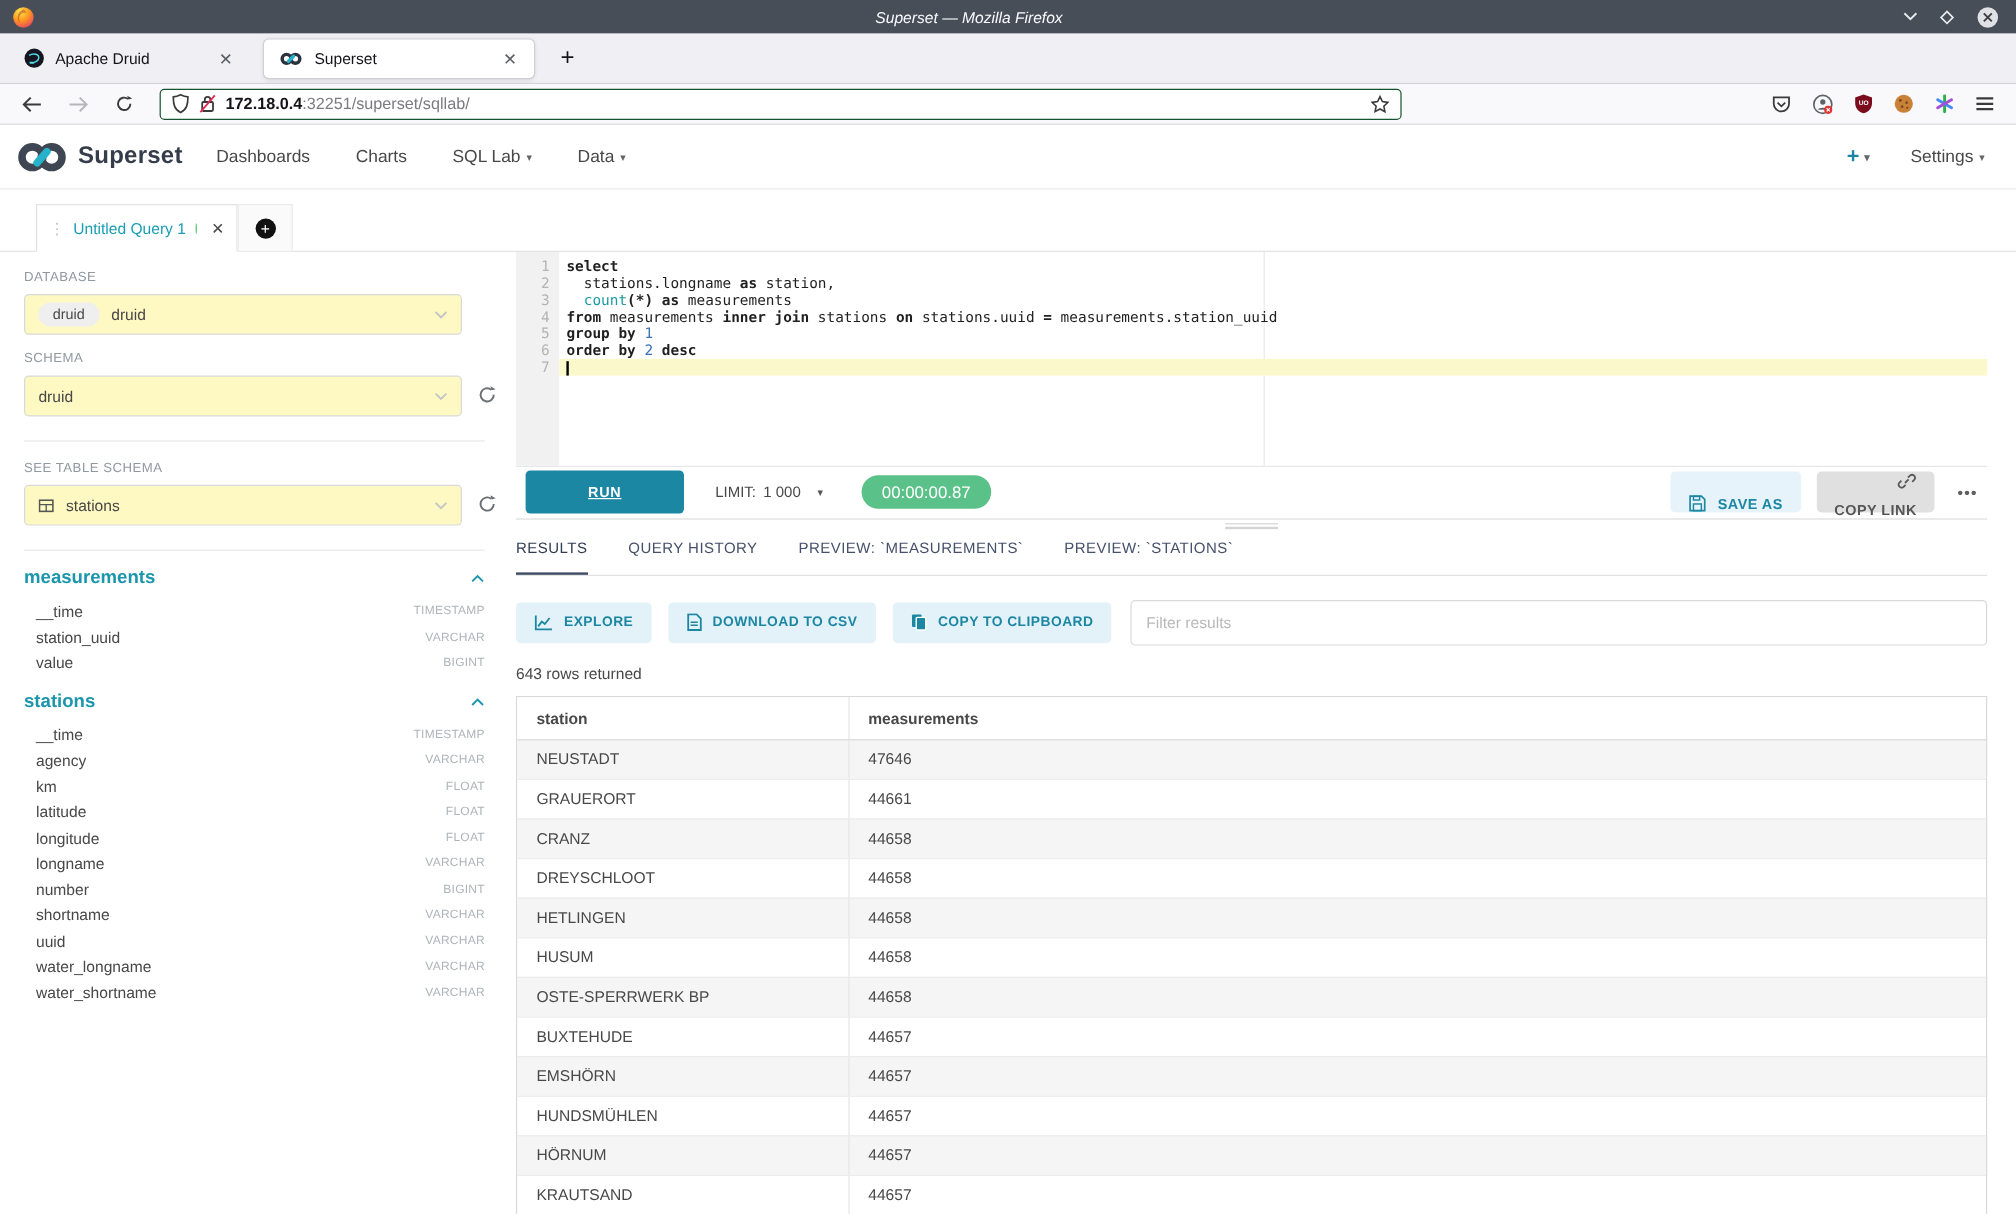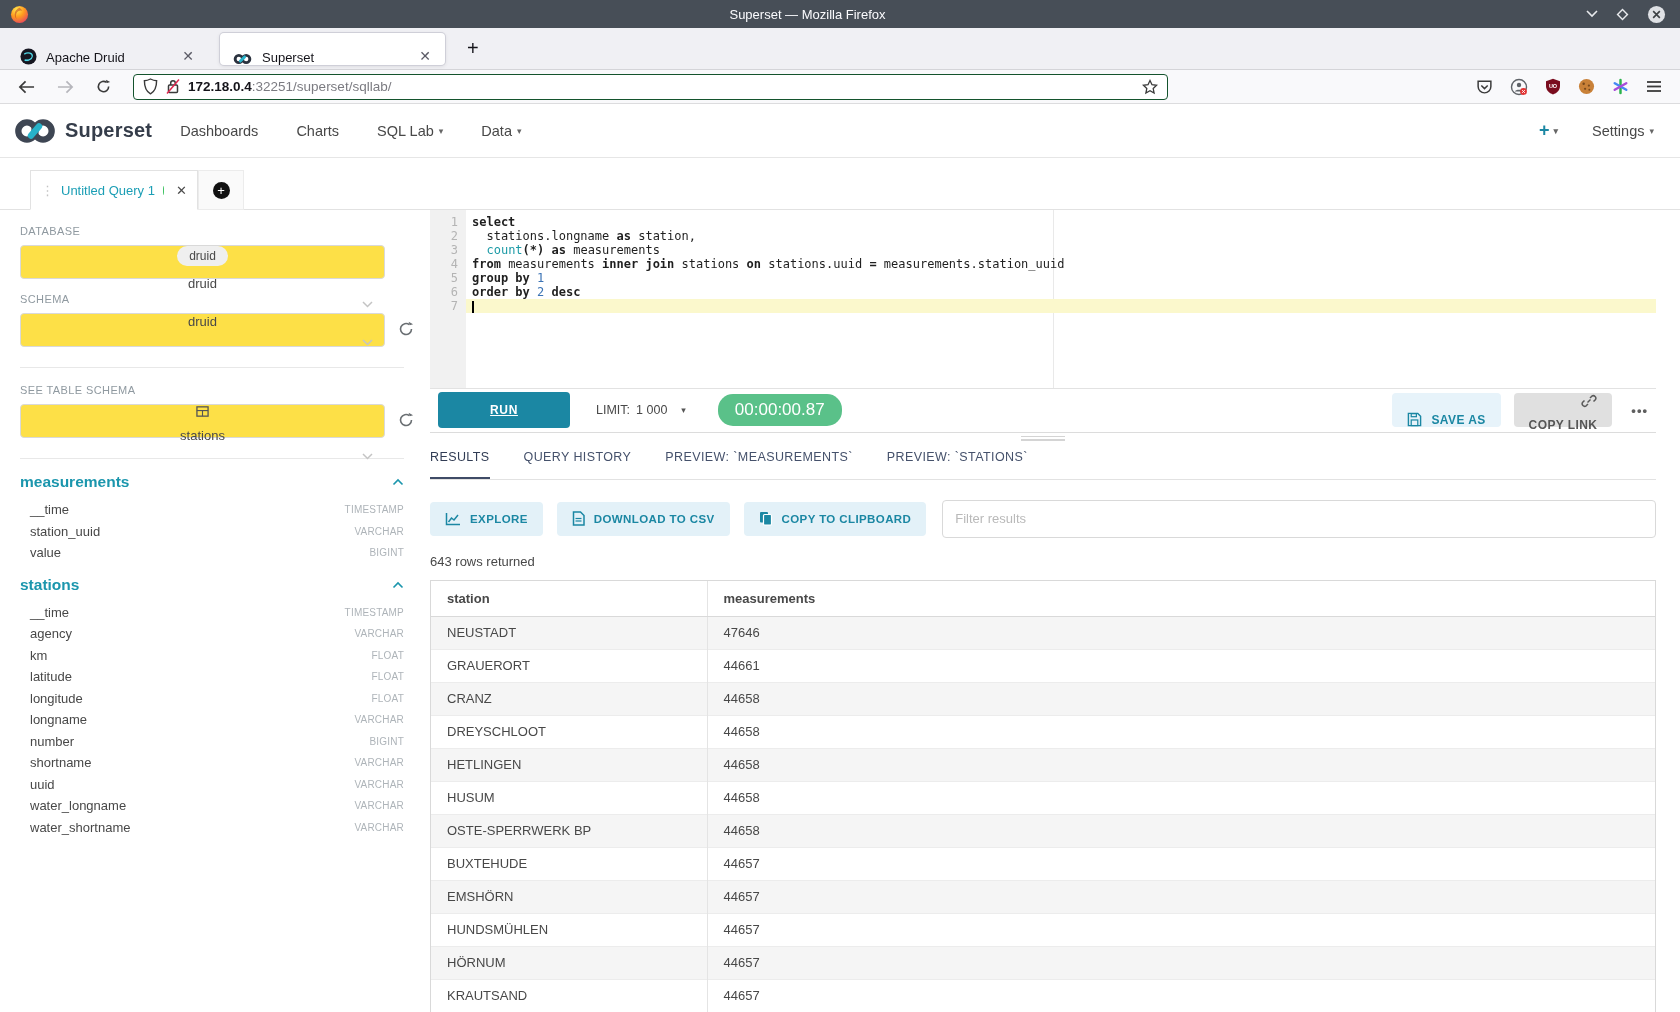--- a/index.html
+++ b/index.html
@@ -1,26 +1,26 @@
 <!DOCTYPE html>
 <html><head>
 <meta charset="utf-8">
 <style>
   * { margin:0; padding:0; box-sizing:border-box; }
   html,body { width:1680px; height:1012px; overflow:hidden; background:#fff;
               font-family:"Liberation Sans", sans-serif; }
 
   
-  .titlebar { height:28px; background:#474e57; display:flex; align-items:center; padding:0 10px; }
+  .titlebar { height:28px; background:#474e57; display:flex; align-items:center; padding:0 10px;font-style:italic; }
   .titlebar .ff-logo { width:19px; height:19px; }
   .titlebar .win-title { flex:1; text-align:center; color:#fbfbfe; font-size:13px; }
   .win-controls { display:flex; align-items:center; gap:18px; padding-right:4px; }
 
   .tabstrip { height:42px; background:#f0f0f4; border-bottom:1px solid #d4d4d8; display:flex; align-items:center; padding:0 8px; }
-  .btab { height:32px; display:flex; align-items:flex-end; gap:9px; padding:0 12px; border-radius:4px; font-size:13px; color:#15141a; }
+  .btab { height:32px; display:flex; align-items:center; gap:9px; padding:0 12px; border-radius:4px; font-size:13px; color:#15141a; }
   .btab.inactive { width:200px; }
   .btab.active { width:225px; background:#fff; box-shadow:0 0 0 1px #cfcfd8, 0 1px 4px rgba(0,0,0,.12); margin-left:12px; }
   .btab .tab-label { flex:1; white-space:nowrap; overflow:hidden; }
   .tab-close { color:#5b5b66; font-size:14px; line-height:1; padding:2px; }
   .newtab-btn { font-size:20px; color:#15141a; margin-left:16px; padding:0 6px; }
 
   .urlrow { height:34px; background:#f9f9fb; border-bottom:1px solid #dcdcde; display:flex; align-items:center; padding:0 12px; }
   .navbtns { display:flex; align-items:center; gap:22px; margin-left:6px; }
   .urlbar { width:1035px; height:26px; margin-left:22px; background:#fff; border:1px solid #14532d; border-radius:4px;
             display:flex; align-items:center; padding:0 9px; gap:8px; }
@@ -53,22 +53,22 @@
   .qtab-add-glyph { width:17px; height:17px; border-radius:50%; background:#111; color:#fff; font-size:13px;
                     display:flex; align-items:center; justify-content:center; line-height:1; }
 
   
   .content { display:flex; height:802px; overflow:hidden; }
 
   .sidebar { width:430px; padding:15px 0 0 20px; flex:none; }
   .side-label { font-size:11px; color:#8f99a0; letter-spacing:.4px; margin-bottom:8px; }
   .side-label + .side-label, .mt14 { margin-top:14px; }
   .select-row { position:relative; width:412px; }
-  .side-select { width:365px; height:34px; border:1px solid #d9d9d9; border-radius:4px; background:#fde047;
-                 display:flex; align-items:center; gap:10px; padding:0 11px;flex-direction:column; }
+  .side-select { width:365px; height:34px; border:1px solid #d9d9d9; border-radius:4px; background:#fef9c3;
+                 display:flex; align-items:center; gap:10px; padding:0 11px; }
   .sel-text { font-size:13px; color:#484848; flex:1; }
   .sel-chevron { margin-left:auto; }
   .side-select .sel-text { flex:1; }
   .db-pill { background:#efefef; border-radius:10px; font-size:12px; color:#484848; padding:3px 12px; }
   .refresh-btn { position:absolute; right:18px; top:8px; }
   .side-divider { width:384px; height:1px; background:#e8e8e8; margin:20px 0 16px; }
   .schema-section { width:384px; margin-bottom:12px; }
   .schema-head { display:flex; align-items:center; justify-content:space-between; margin-bottom:8px; }
   .schema-title { color:#1b96ad; font-size:15.5px; font-weight:bold; }
   .col-row { height:21.5px; display:flex; align-items:center; justify-content:space-between; padding-left:10px; }
@@ -91,21 +91,21 @@
   .tok-num { color:#3b73b5; }
   .cursor { display:inline-block; width:1.5px; height:12px; background:#000; vertical-align:middle; }
 
   
   .sql-toolbar { height:48px; border-top:1px solid #e2e2e2; border-bottom:1px solid #dcdcdc;
                  display:flex; align-items:center; padding:0 2px 0 8px; }
   .run-btn { width:132px; height:36px; background:#1b87a3; color:#fff; font-weight:bold; font-size:12px;
              letter-spacing:.6px; border:none; border-radius:4px;text-decoration:underline; }
   .limit-group { margin-left:26px; display:flex; align-items:center; gap:6px; font-size:12.5px; color:#484848; }
   .limit-caret { font-size:9px; color:#555; margin-left:8px; }
-  .timer-pill { margin-left:32px; background:#5ac189; color:#fff; font-size:17px; padding:6px 17px; border-radius:15px; }
+  .timer-pill { margin-left:32px; background:#5ac189; color:#fff; font-size:14px; padding:6px 17px; border-radius:15px; }
   .toolbar-right { margin-left:auto; display:flex; align-items:center; gap:13px; }
   .tb-btn { height:34px; display:flex; align-items:flex-end; gap:9px; padding:0 15px; border:none; border-radius:4px;
             font-size:12px; font-weight:bold; letter-spacing:.4px; }
   .saveas-btn { background:#e7f3fa; color:#1b87a3; }
   .copylink-btn { background:#e0e0e0; color:#565656;flex-direction:column; }
   .more-btn { color:#5f5f5f; font-size:13px; font-weight:bold; letter-spacing:1px; padding:0 6px; }
 
   .handle-row { height:12px; display:flex; align-items:center; justify-content:center; }
   .drag-handle { width:44px; }
   .drag-handle div { height:1.5px; background:#d4d4d4; margin:2px 0; }

